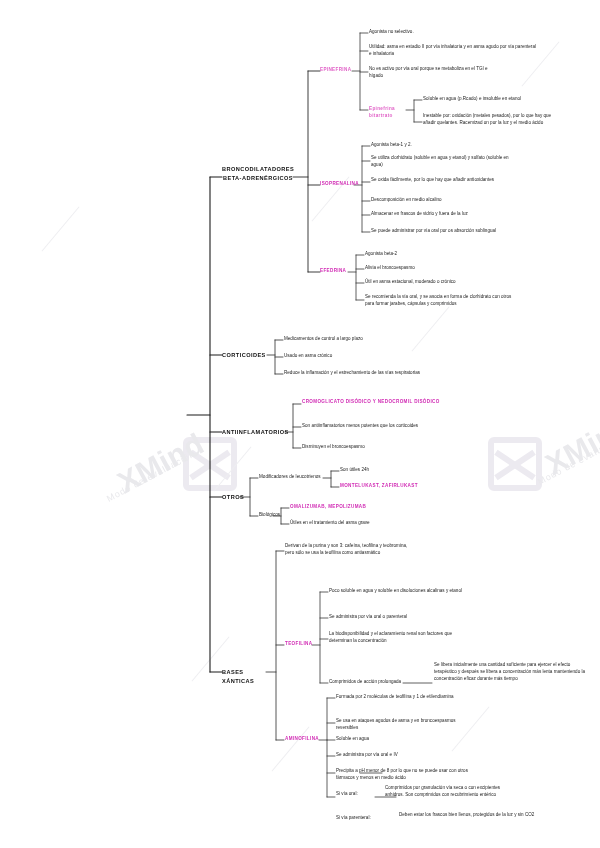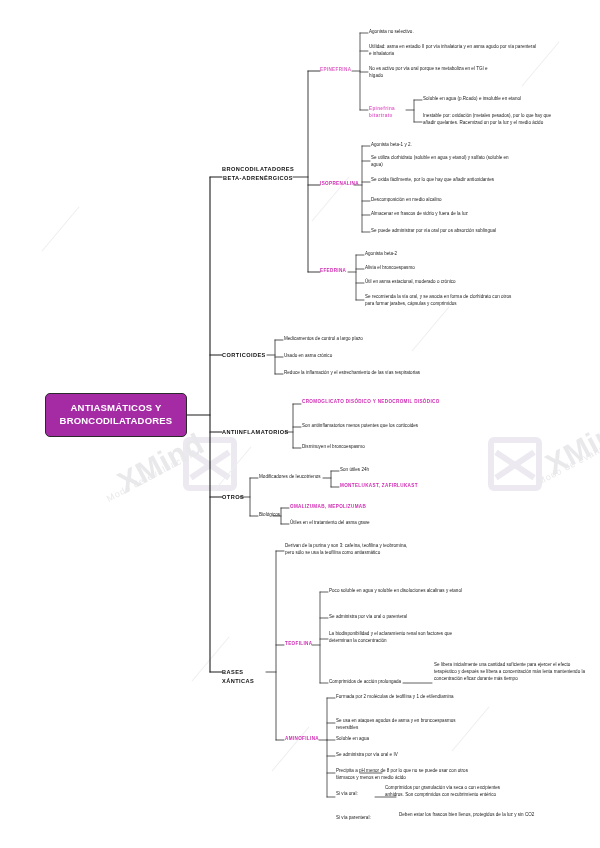--- a/index.html
+++ b/index.html
@@ -240,21 +240,20 @@
       <path d="M327 756 H 335"></path>
       <path d="M327 773 H 335"></path>
       <path d="M327 797 H 335"></path>
 
       <path d="M360 773 H 382"></path>
 
       <path d="M375 797 H 396"></path>
     </g>
   </svg>
 
-  <div id="root-node">ANTIASMÁTICOS Y BRONCODILATADORES</div>
 
   <div class="node lvl1 ta-c" style="left:222px; top:165px; width:72px;">BRONCODILATADORES BETA-ADRENÉRGICOS</div>
 
   <div class="node lvl1" style="left:222px; top:351px; width:46px;">CORTICOIDES</div>
 
   <div class="node lvl1" style="left:222px; top:428px; width:64px;">ANTIINFLAMATORIOS</div>
 
   <div class="node lvl1" style="left:222px; top:493px; width:36px;">OTROS</div>
 
   <div class="node lvl1" style="left:222px; top:668px; width:46px;">BASES XÁNTICAS</div>

